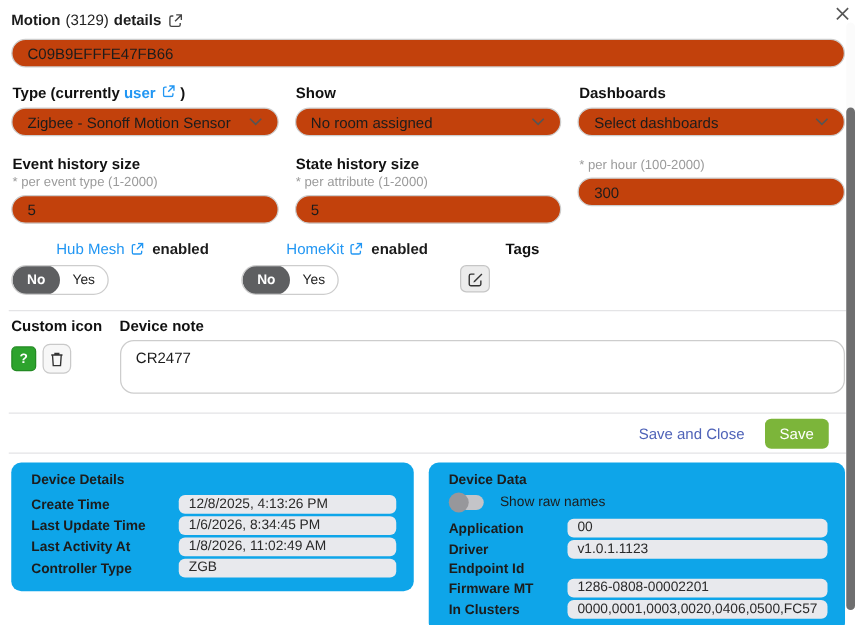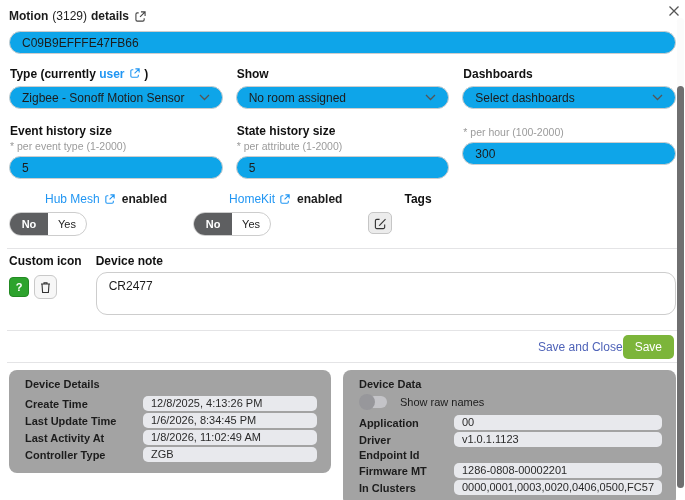--- a/index.html
+++ b/index.html
@@ -13,21 +13,21 @@
 
   
   .hdr { display:flex; align-items:center; gap:4px; height:16px; margin-top:2px; }
   .hdr .b { font-weight:bold; }
   .hdr .mid { font-weight:normal; color:#222; }
   .ext { width:11px; height:11px; display:inline-block; margin-left:2px; }
   .close-x { position:absolute; top:5px; right:3px; width:14px; height:14px; cursor:pointer; }
 
   
   .pill {
-    height:23px; border:1px solid #cdcdcd; border-radius:12px; background:#0ea5e9;
+    height:23px; border:1px solid #cdcdcd; border-radius:12px; background:#c2410c;
     display:flex; align-items:center; padding:0 12px; font-size:12px; color:#1c1c1c;
     width:100%;
   }
   input.pill { outline:none; font-family:"Liberation Sans", sans-serif; }
   .select { justify-content:space-between; cursor:pointer; }
   .chev { width:11px; height:7px; flex:0 0 auto; margin-left:6px; }
 
   .name-row { margin-top:7px; }
 
   .grid3 { display:grid; grid-template-columns:1fr 1fr 1fr; column-gap:13px; }
@@ -45,21 +45,21 @@
   .tog-head { display:flex; align-items:center; gap:3px; margin-bottom:6px;margin-left:36px; }
   .tog-head .en { font-weight:bold; margin-left:3px; }
   .segment {
     display:inline-flex; align-items:center; border:1px solid #cdcdcd; border-radius:12px;
     height:24px; background:#fff; overflow:hidden; cursor:pointer;
   }
   .seg {
     min-width:38px; height:24px; display:flex; align-items:center; justify-content:center;
     font-size:11px; color:#222; padding:0 10px;
   }
-  .seg.sel { background:#5e5f61; color:#fff; border-radius:0; font-weight:bold; }
+  .seg.sel { background:#5e5f61; color:#fff; border-radius:12px; font-weight:bold; }
   .tags-btn {
     width:24px; height:22px; border:1px solid #c6c6c6; border-radius:5px; background:#ececec;
     display:flex; align-items:center; justify-content:center; cursor:pointer; margin-top:2px;
   }
 
   .divider { border-top:1px solid #e4e4e6; margin:12px -2px 0 -2px; }
 
   
   .note-row { display:flex; margin-top:5px; gap:14px; }
   .icon-col { flex:0 0 auto; }
@@ -76,30 +76,30 @@
   }
   .note-col { flex:1; }
   .note-col .lbl { display:block; margin-bottom:4px; }
   textarea.note {
     width:100%; height:43px; border:1px solid #cdcdcd; border-radius:11px; resize:none;
     padding:6px 12px; font-family:"Liberation Sans", sans-serif; font-size:12px; color:#1c1c1c;
     outline:none;
   }
 
   
-  .save-row { display:flex; justify-content:flex-end; align-items:center; gap:0; height:31px; padding-right:2px; }
+  .save-row { display:flex; justify-content:flex-end; align-items:center; gap:16px; height:31px; padding-right:13px; }
   .save-close { color:#4f63b8; font-size:12px; cursor:pointer; }
   .save-btn {
     background:#7cb53a; color:#fff; border:none; border-radius:5px; padding:5px 12px;
     font-size:12px; font-family:"Liberation Sans", sans-serif; cursor:pointer;
   }
 
   
   .panels { display:flex; gap:12px; margin-top:7px; align-items:flex-start; }
-  .panel { flex:1; background:#a3a3a3; border-radius:8px; padding:8px 14px 9px 16px; }
+  .panel { flex:1; background:#0ea5e9; border-radius:8px; padding:8px 14px 9px 16px; }
   .panel-title { font-weight:bold; font-size:11px; margin-bottom:6px; }
   .prow { display:flex; align-items:center; margin-bottom:2px; }
   .plabel { font-weight:bold; font-size:11px; flex:0 0 auto; }
   .panel-left .plabel { width:118px; }
   .panel-right .plabel { width:95px; }
   .pvalue {
     flex:1; background:#e8e9ed; border-radius:5px; padding:1px 8px; font-size:11px; color:#2a2a2a;
     min-height:13px; line-height:13px; white-space:nowrap; overflow:hidden;
   }
   

